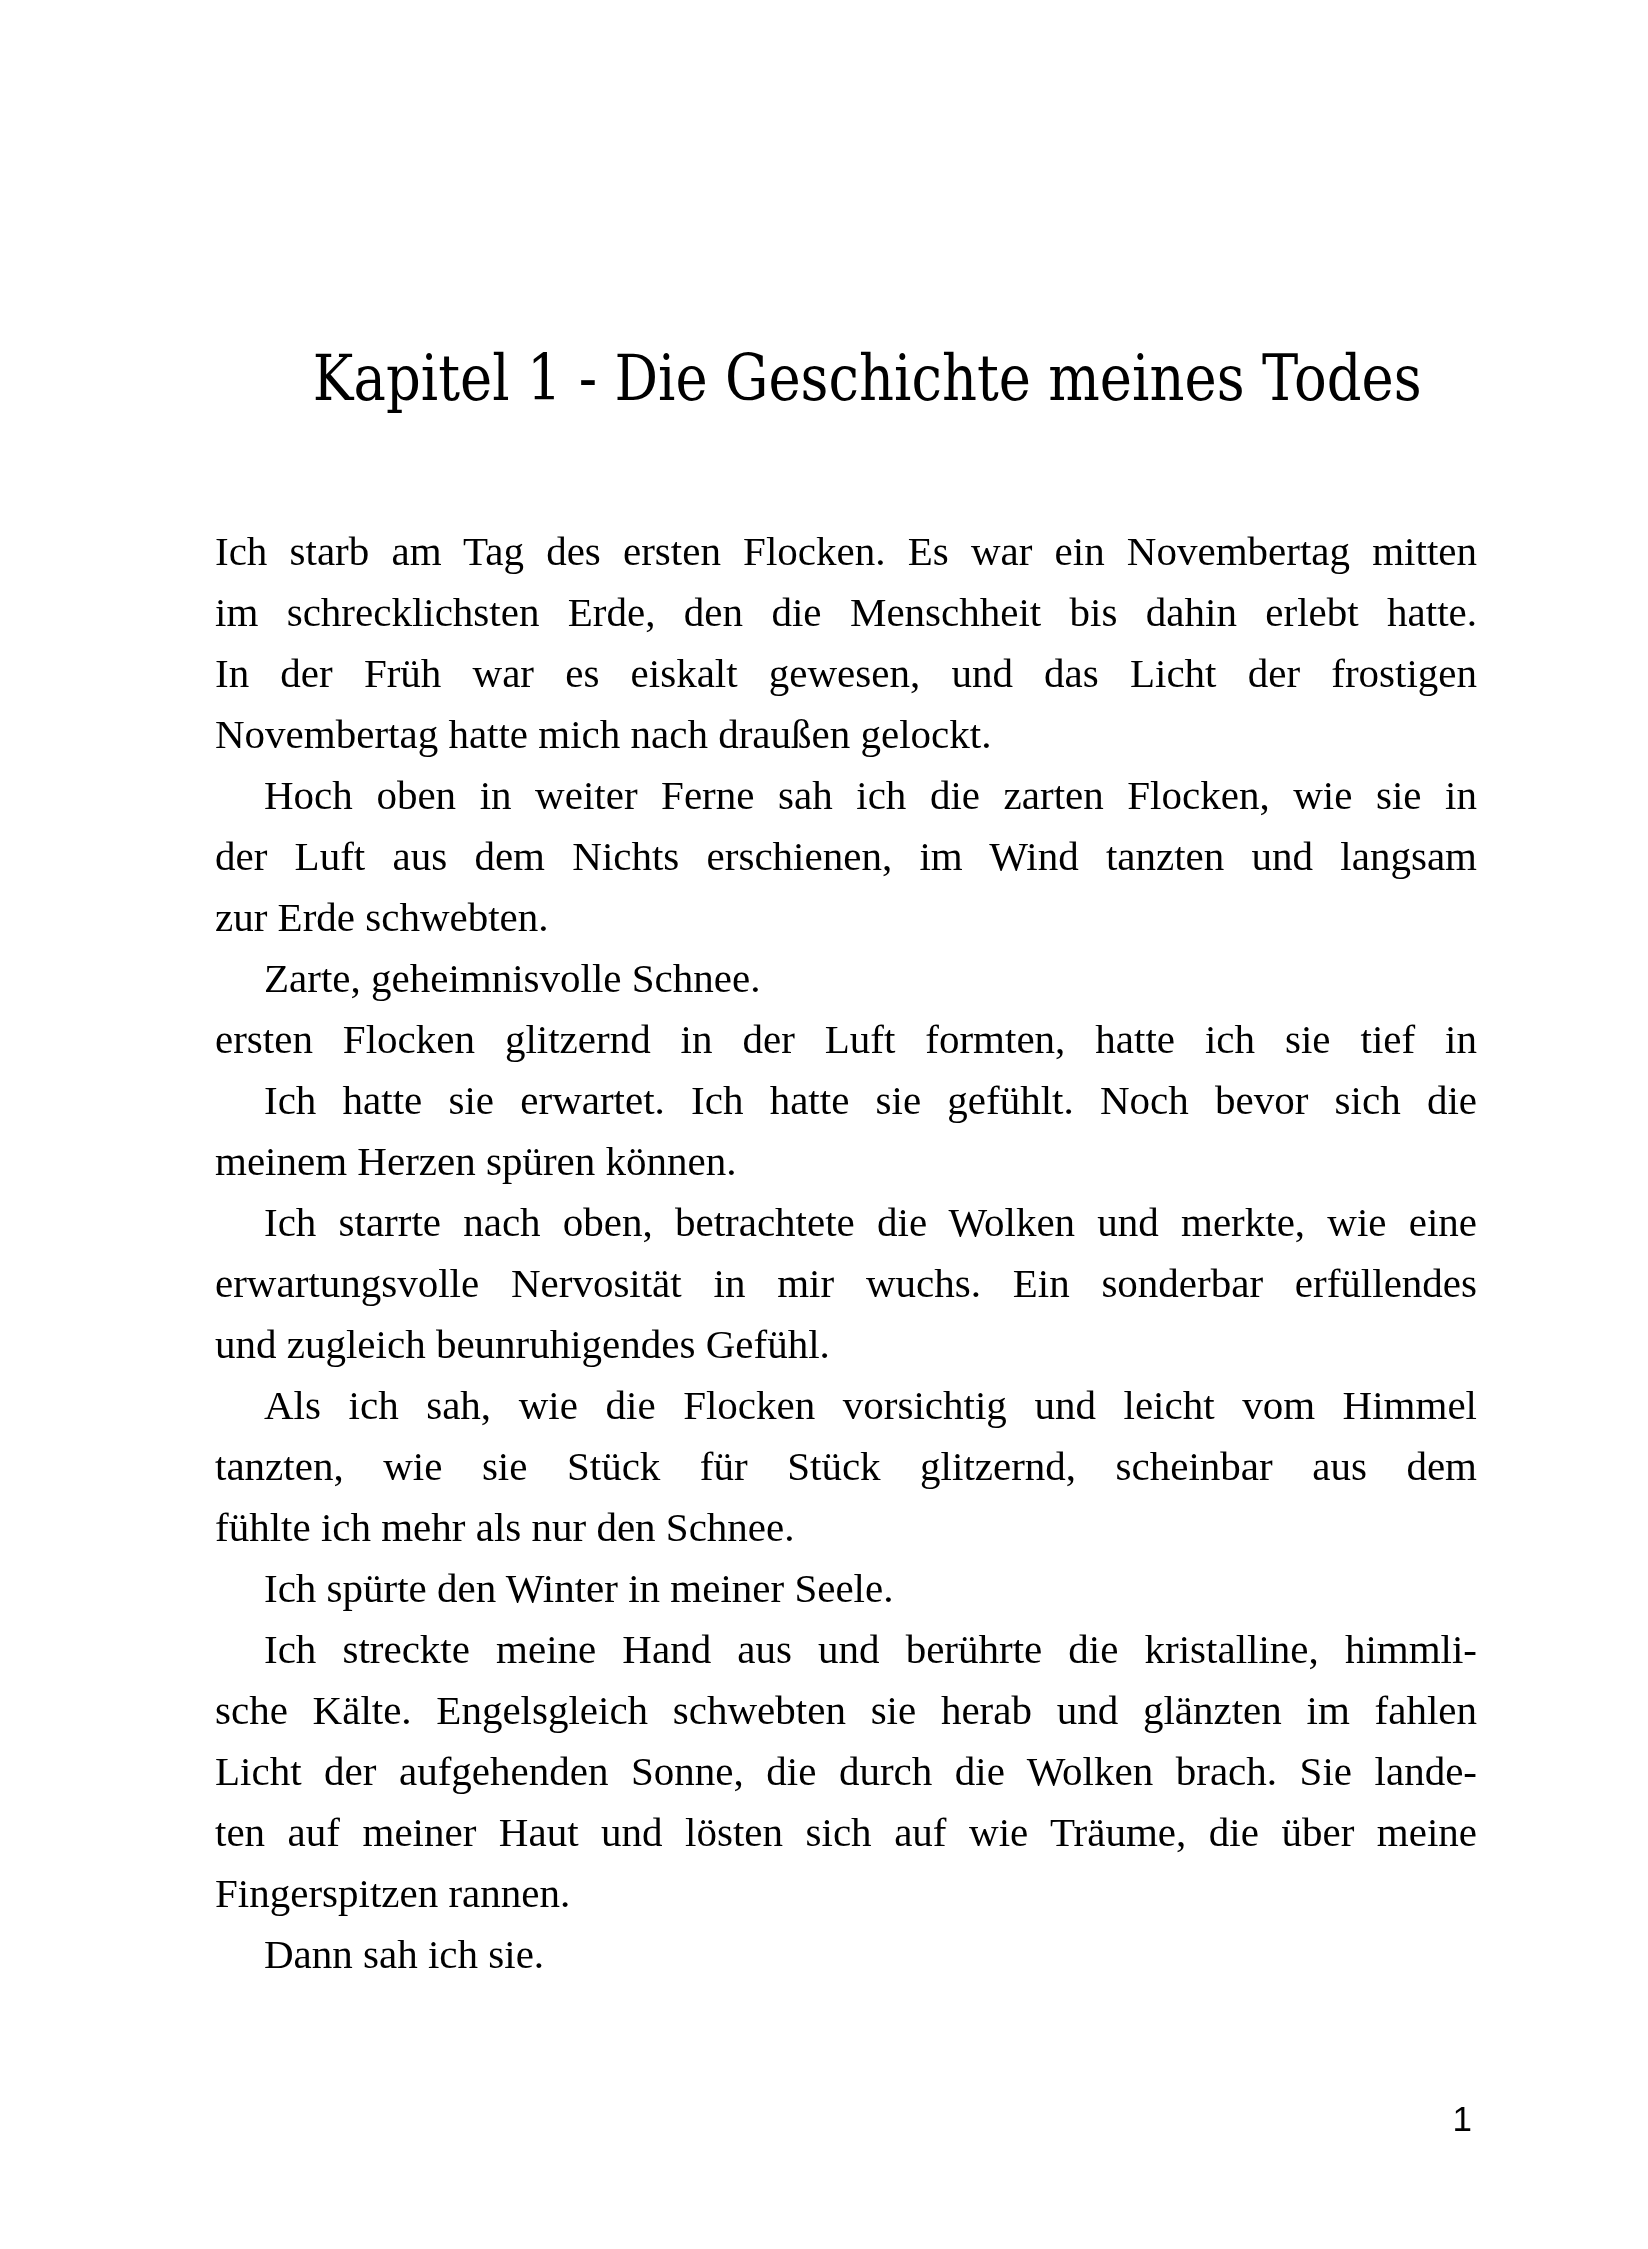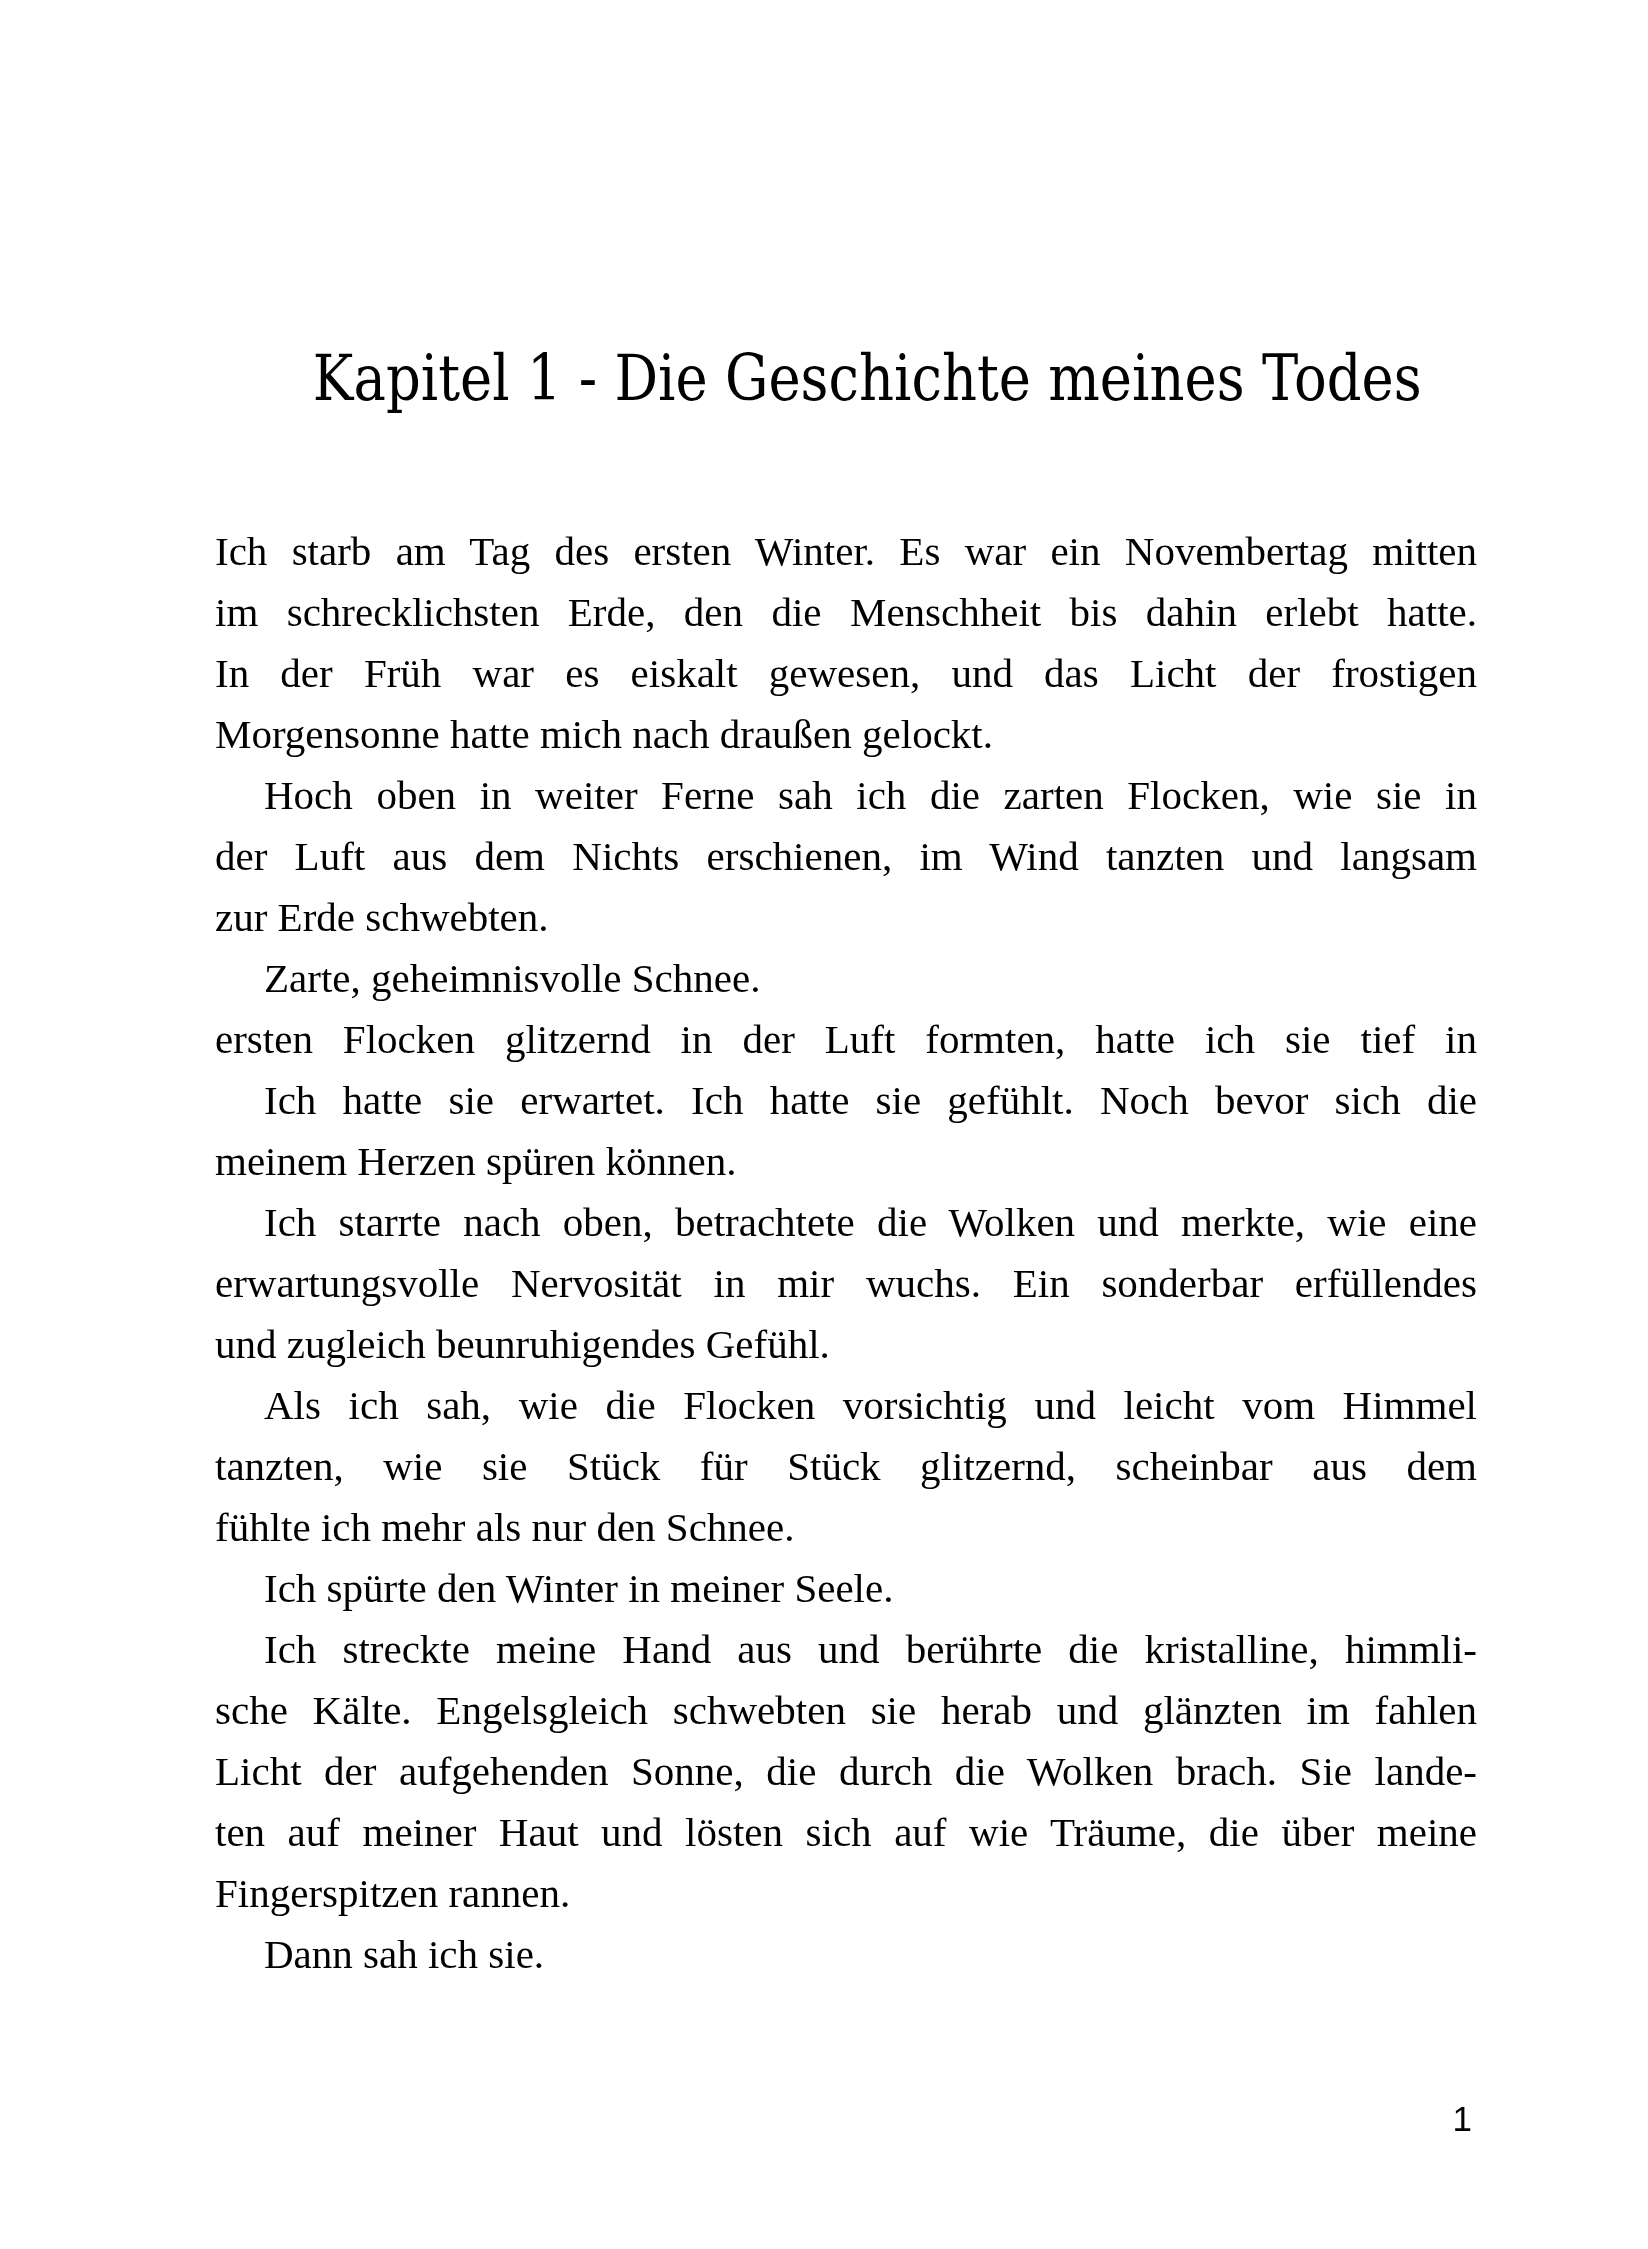--- a/index.html
+++ b/index.html
@@ -55,24 +55,24 @@
 </head>
 <body>
 
 <div class="page">
 
   <div class="chapter-title">
     <span class="squeeze">Kapitel 1 - Die Geschichte meines Todes</span>
   </div>
 
   <div class="body-text">
-    <div class="line j">Ich starb am Tag des ersten Winter. Es war ein Novembertag mitten</div>
+    <div class="line j">Ich starb am Tag des ersten Flocken. Es war ein Novembertag mitten</div>
     <div class="line j">im schrecklichsten Erde, den die Menschheit bis dahin erlebt hatte.</div>
     <div class="line j">In der Früh war es eiskalt gewesen, und das Licht der frostigen</div>
-    <div class="line">Morgensonne hatte mich nach draußen gelockt.</div>
+    <div class="line">Novembertag hatte mich nach draußen gelockt.</div>
     <div class="line j ind">Hoch oben in weiter Ferne sah ich die zarten Flocken, wie sie in</div>
     <div class="line j">der Luft aus dem Nichts erschienen, im Wind tanzten und langsam</div>
     <div class="line">zur Erde schwebten.</div>
     <div class="line ind">Zarte, geheimnisvolle Schnee.</div>
     <div class="line j">ersten Flocken glitzernd in der Luft formten, hatte ich sie tief in</div>
     <div class="line j ind">Ich hatte sie erwartet. Ich hatte sie gefühlt. Noch bevor sich die</div>
     <div class="line">meinem Herzen spüren können.</div>
     <div class="line j ind">Ich starrte nach oben, betrachtete die Wolken und merkte, wie eine</div>
     <div class="line j">erwartungsvolle Nervosität in mir wuchs. Ein sonderbar erfüllendes</div>
     <div class="line">und zugleich beunruhigendes Gefühl.</div>

